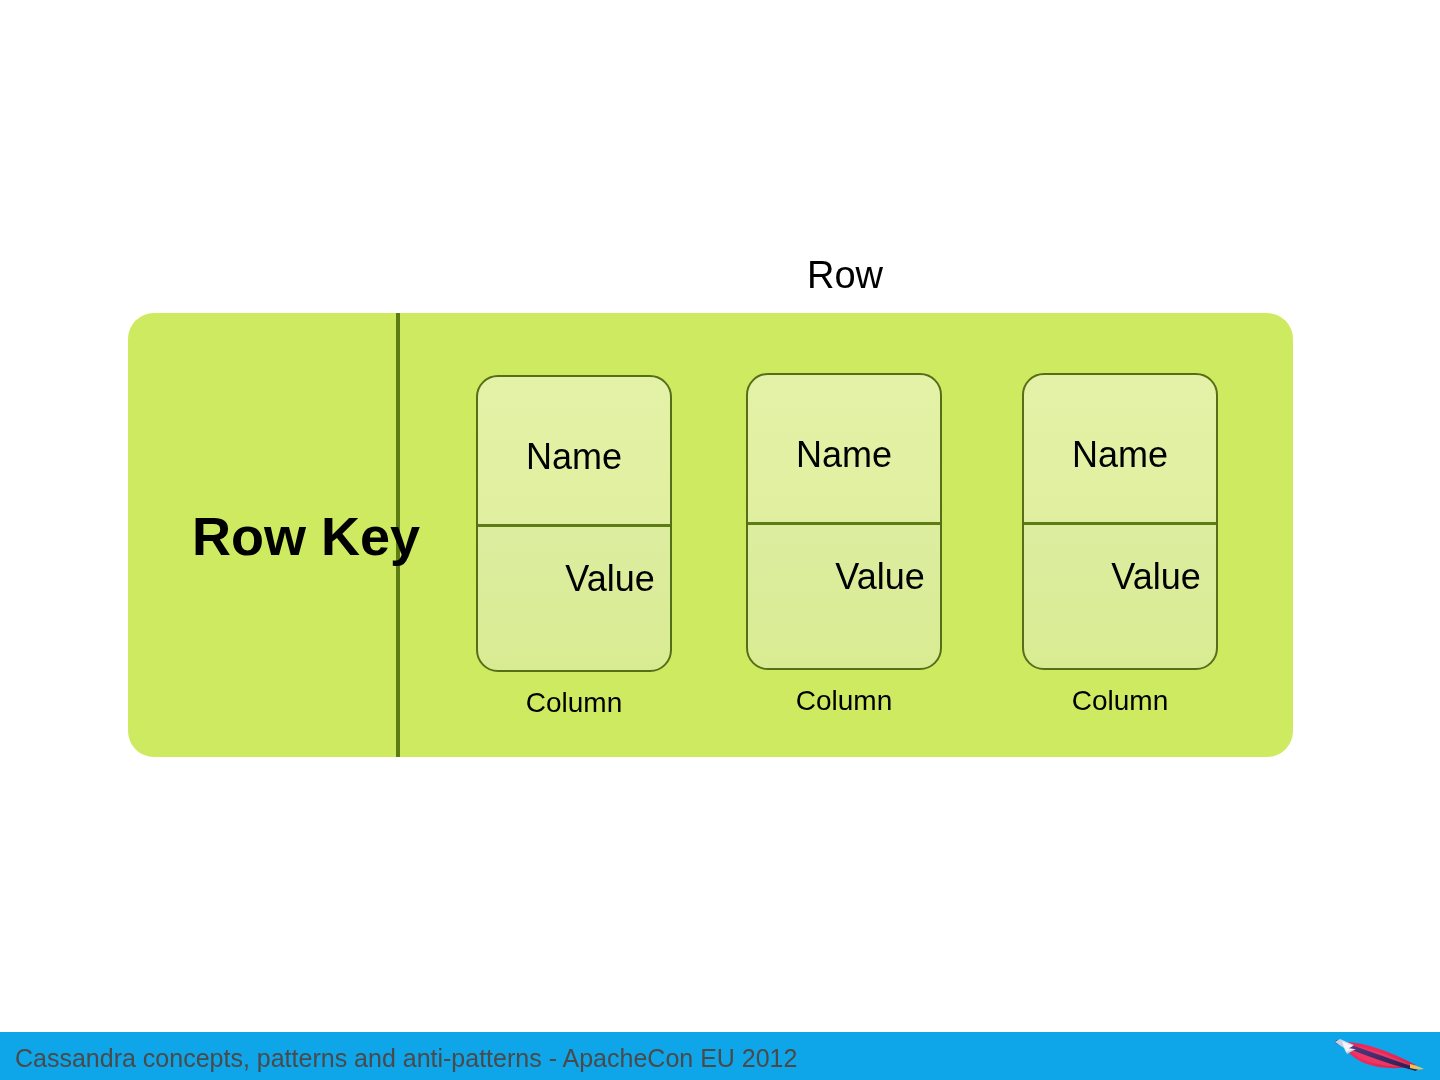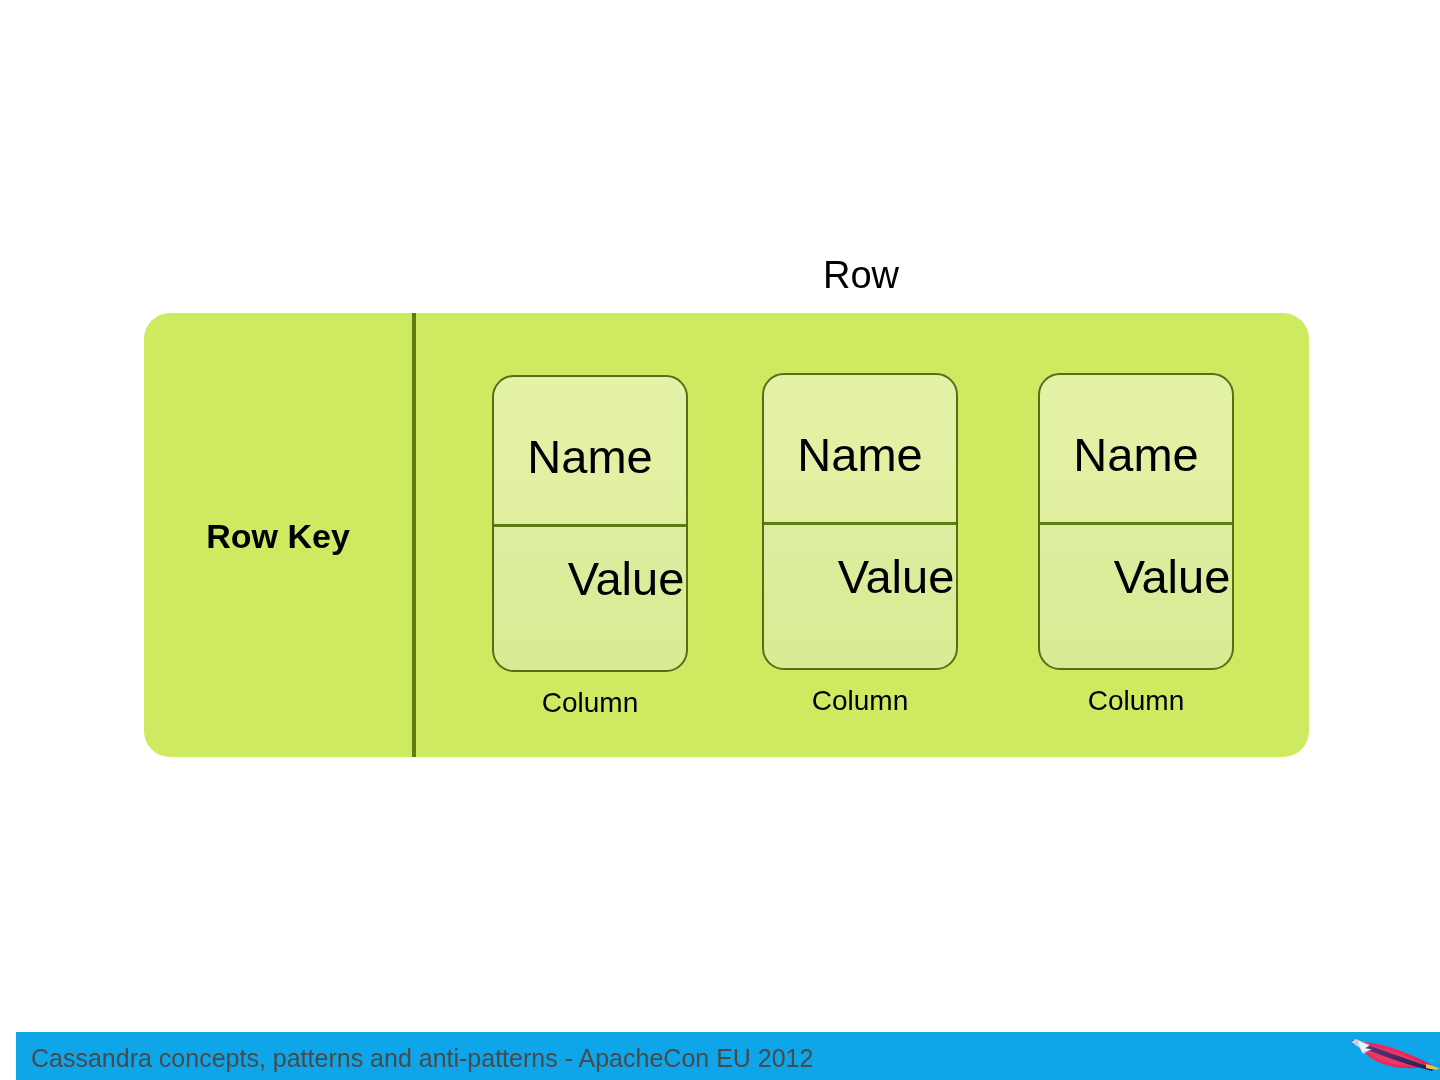--- a/index.html
+++ b/index.html
@@ -11,21 +11,21 @@
     width: 1440px;
     height: 1080px;
     background: #ffffff;
     font-family: "Liberation Sans", sans-serif;
     overflow: hidden;
     position: relative;
   }
 
   .slide {
     position: absolute;
-    left: 16px; top: 0;
+    left: 0; top: 0;
     width: 1163px;
     height: 1080px;
     background: #ffffff;
   }
 
   
   .row-caption {
     position: absolute;
     left: 745px;
     top: 252px;
@@ -59,25 +59,26 @@
     background: #5d7d12;
   }
 
   
   .row-key-label {
     position: absolute;
     left: 0px;
     top: 198px;
     width: 268px;
     text-align: center;
-    font-size: 34px;
+    font-size: 54px;
     font-weight: bold;
     color: #000000;
     line-height: 50px;
     white-space: nowrap;
+    padding-left: 44px;
   }
 
   
   .columns-area {
     position: absolute;
     left: 272px;
     top: 0;
     width: 893px;
     height: 444px;
   }
@@ -111,21 +112,21 @@
     box-sizing: border-box;
   }
   .half.top    { top: 0; }
   .half.bottom { top: 50%; border-top: 3px solid #5d7d12; }
 
   .half-label {
     position: absolute;
     left: 0;
     width: 100%;
     text-align: center;
-    font-size: 47px;
+    font-size: 36px;
     font-weight: 400;
     color: #000000;
     line-height: 44px;
     white-space: nowrap;
   }
   .half.top .half-label    { top: 58px; }
   .half.bottom .half-label { top: 30px; padding-left: 36px; }
 
   .column-caption {
     position: absolute;

